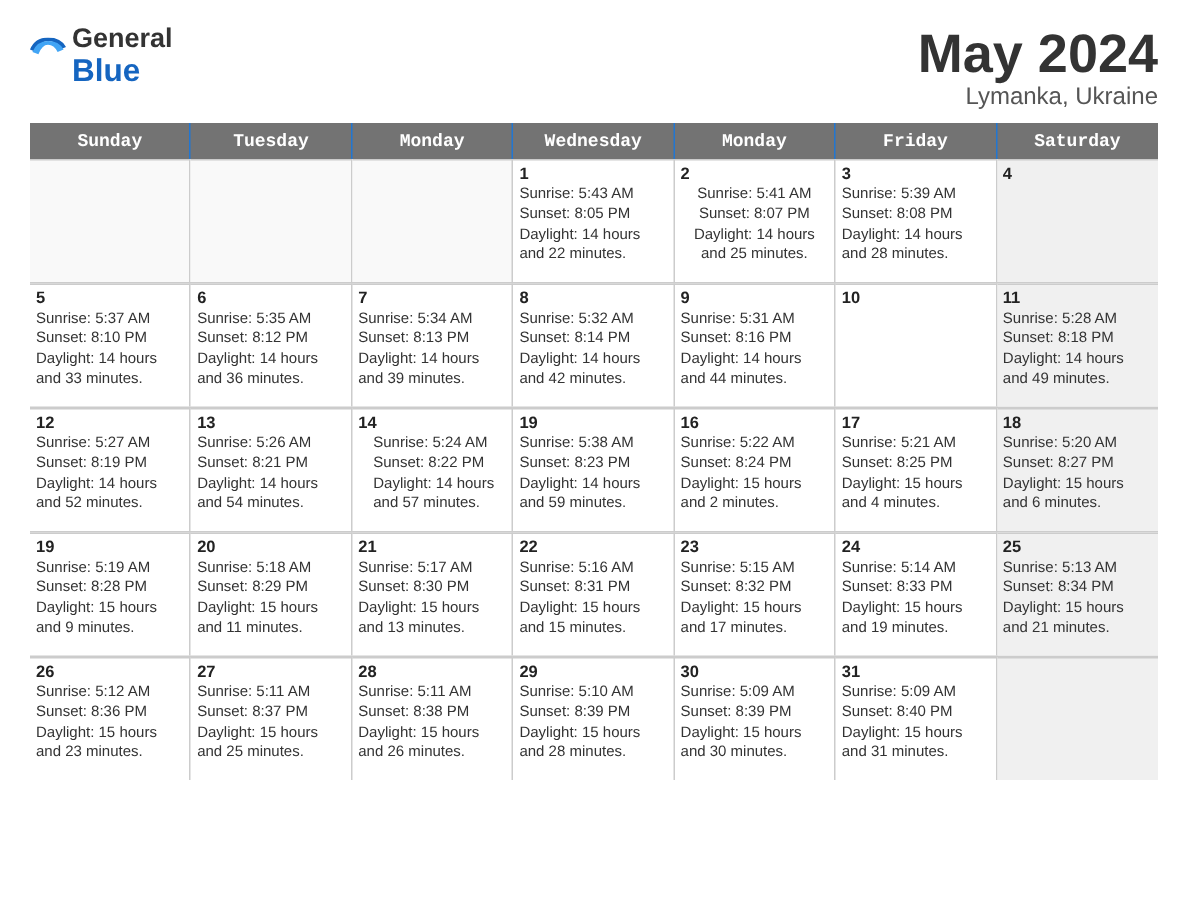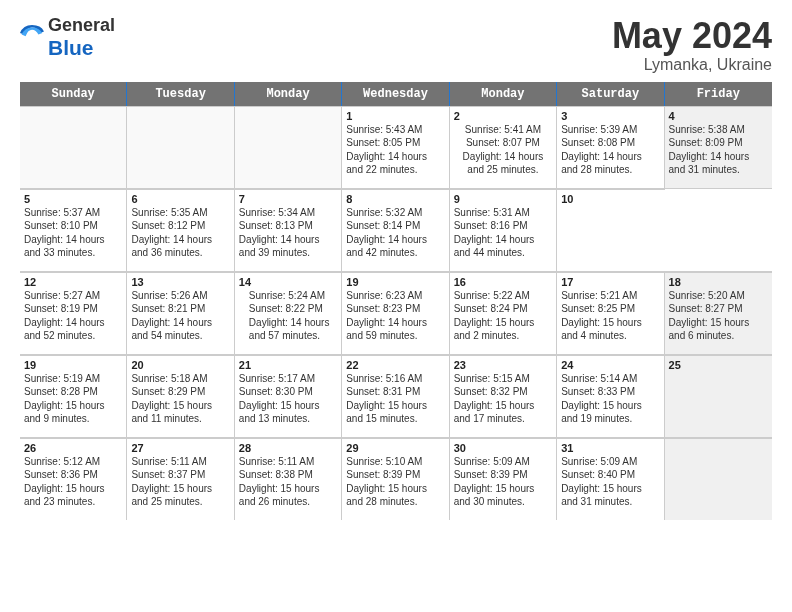--- a/index.html
+++ b/index.html
@@ -128,22 +128,22 @@
     </div>
   </div>
 
   <div class="calendar">
     <div class="cal-header" id="cal-header">
         <div class="cal-header-cell">Sunday</div>
         <div class="cal-header-cell">Tuesday</div>
         <div class="cal-header-cell">Monday</div>
         <div class="cal-header-cell">Wednesday</div>
         <div class="cal-header-cell">Monday</div>
+        <div class="cal-header-cell">Friday</div>
         <div class="cal-header-cell">Saturday</div>
-        <div class="cal-header-cell">Friday</div>
       </div>
     <div class="cal-body" id="cal-body">
         <div class="cal-row">
           <div class="cal-cell empty"></div>
           <div class="cal-cell empty"></div>
           <div class="cal-cell empty"></div>
           <div class="cal-cell">
             <div class="day-num">1</div>
             <div class="cell-text" style="white-space: pre-line;">Sunrise: 5:43 AM
 Sunset: 8:05 PM
@@ -156,23 +156,20 @@
 Daylight: 14 hours and 25 minutes.</div>
           </div>
           <div class="cal-cell">
             <div class="day-num">3</div>
             <div class="cell-text" style="white-space: pre-line;">Sunrise: 5:39 AM
 Sunset: 8:08 PM
 Daylight: 14 hours and 28 minutes.</div>
           </div>
           <div class="cal-cell shaded">
             <div class="day-num">4</div>
-            <div class="cell-text" style="white-space: pre-line;">Sunrise: 5:38 AM
-Sunset: 8:09 PM
-Daylight: 14 hours and 31 minutes.</div>
           </div>
         </div>
         <div class="cal-row">
           <div class="cal-cell">
             <div class="day-num">5</div>
             <div class="cell-text" style="white-space: pre-line;">Sunrise: 5:37 AM
 Sunset: 8:10 PM
 Daylight: 14 hours and 33 minutes.</div>
           </div>
           <div class="cal-cell">
@@ -195,20 +192,26 @@
           </div>
           <div class="cal-cell">
             <div class="day-num">9</div>
             <div class="cell-text" style="white-space: pre-line;">Sunrise: 5:31 AM
 Sunset: 8:16 PM
 Daylight: 14 hours and 44 minutes.</div>
           </div>
           <div class="cal-cell">
             <div class="day-num">10</div>
           </div>
+          <div class="cal-cell shaded">
+            <div class="day-num">11</div>
+            <div class="cell-text" style="white-space: pre-line;">Sunrise: 5:28 AM
+Sunset: 8:18 PM
+Daylight: 14 hours and 49 minutes.</div>
+          </div>
         </div>
         <div class="cal-row">
           <div class="cal-cell">
             <div class="day-num">12</div>
             <div class="cell-text" style="white-space: pre-line;">Sunrise: 5:27 AM
 Sunset: 8:19 PM
 Daylight: 14 hours and 52 minutes.</div>
           </div>
           <div class="cal-cell">
             <div class="day-num">13</div>
@@ -217,21 +220,21 @@
 Daylight: 14 hours and 54 minutes.</div>
           </div>
           <div class="cal-cell">
             <div class="day-num">14</div>
             <div class="cell-text" style="white-space: pre-line; margin-left: 10px;">Sunrise: 5:24 AM
 Sunset: 8:22 PM
 Daylight: 14 hours and 57 minutes.</div>
           </div>
           <div class="cal-cell">
             <div class="day-num">19</div>
-            <div class="cell-text" style="white-space: pre-line;">Sunrise: 6:23 AM
+            <div class="cell-text" style="white-space: pre-line;">Sunrise: 5:38 AM
 Sunset: 8:23 PM
 Daylight: 14 hours and 59 minutes.</div>
           </div>
           <div class="cal-cell">
             <div class="day-num">16</div>
             <div class="cell-text" style="white-space: pre-line;">Sunrise: 5:22 AM
 Sunset: 8:24 PM
 Daylight: 15 hours and 2 minutes.</div>
           </div>
           <div class="cal-cell">
@@ -279,20 +282,23 @@
 Daylight: 15 hours and 17 minutes.</div>
           </div>
           <div class="cal-cell">
             <div class="day-num">24</div>
             <div class="cell-text" style="white-space: pre-line;">Sunrise: 5:14 AM
 Sunset: 8:33 PM
 Daylight: 15 hours and 19 minutes.</div>
           </div>
           <div class="cal-cell shaded">
             <div class="day-num">25</div>
+            <div class="cell-text" style="white-space: pre-line;">Sunrise: 5:13 AM
+Sunset: 8:34 PM
+Daylight: 15 hours and 21 minutes.</div>
           </div>
         </div>
         <div class="cal-row">
           <div class="cal-cell">
             <div class="day-num">26</div>
             <div class="cell-text" style="white-space: pre-line;">Sunrise: 5:12 AM
 Sunset: 8:36 PM
 Daylight: 15 hours and 23 minutes.</div>
           </div>
           <div class="cal-cell">

